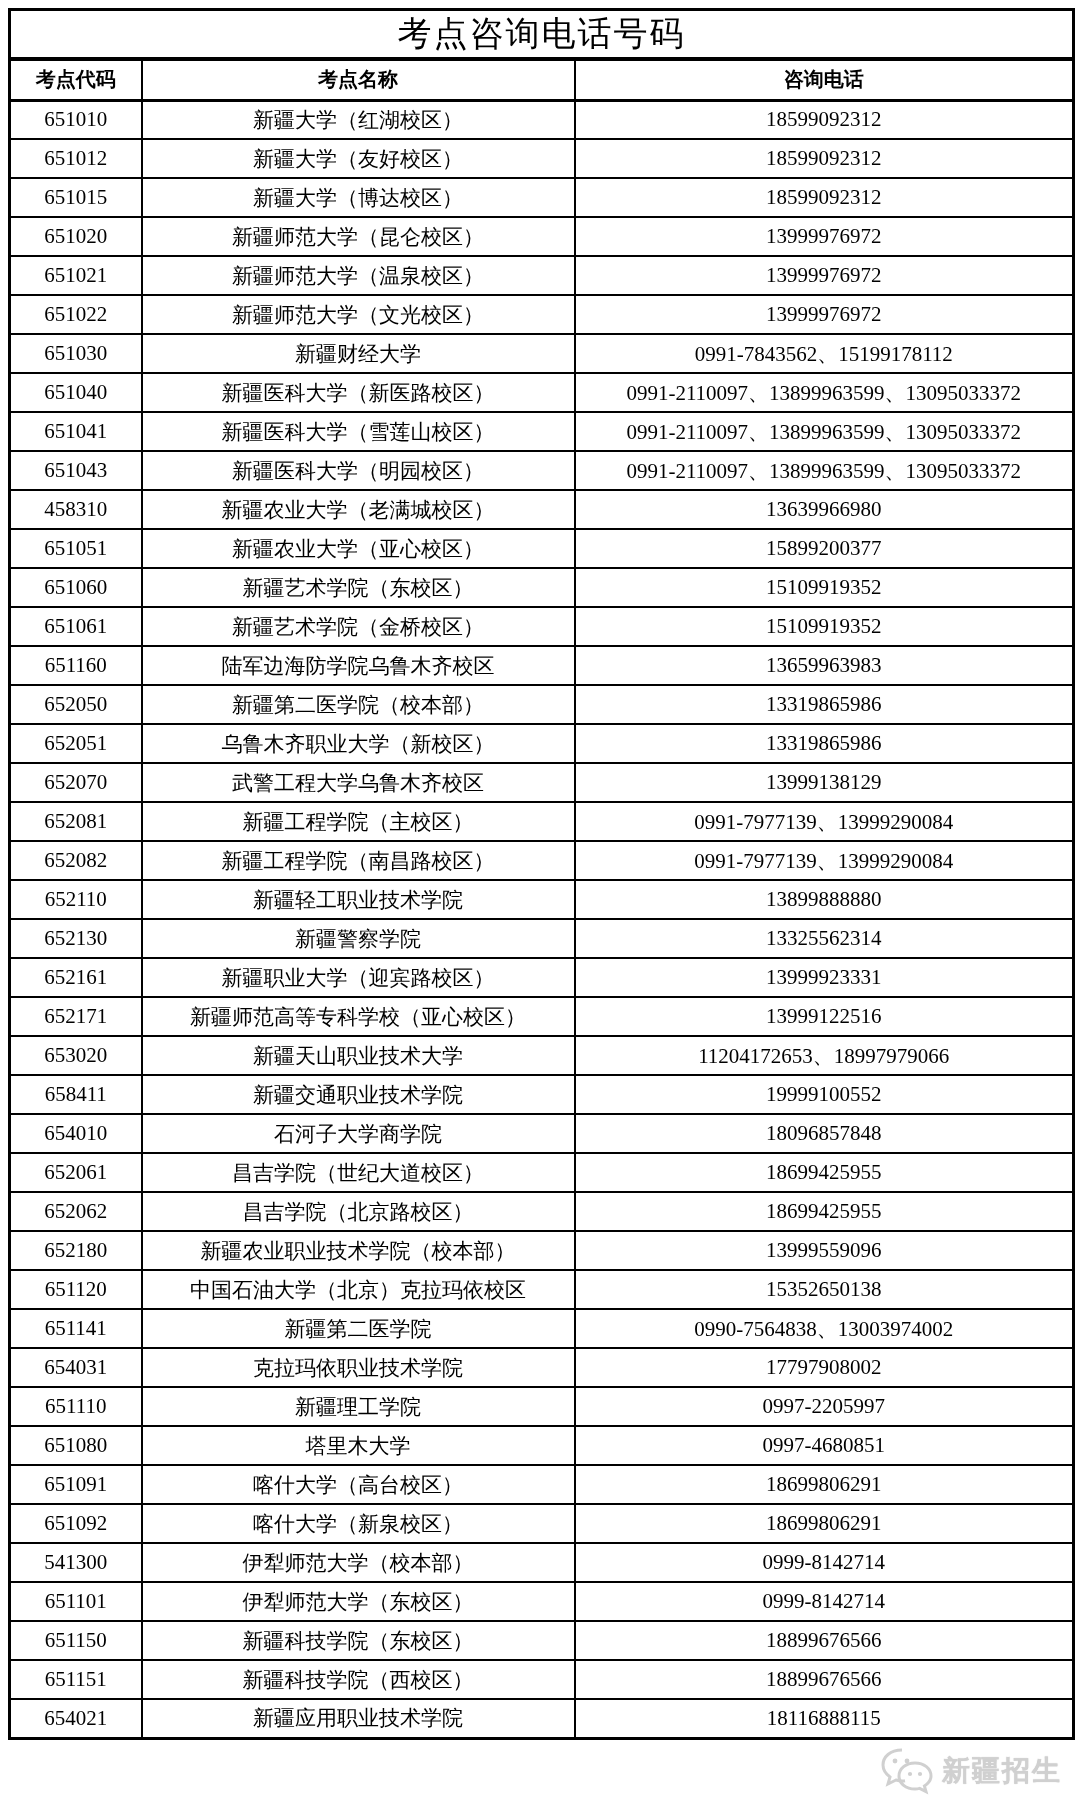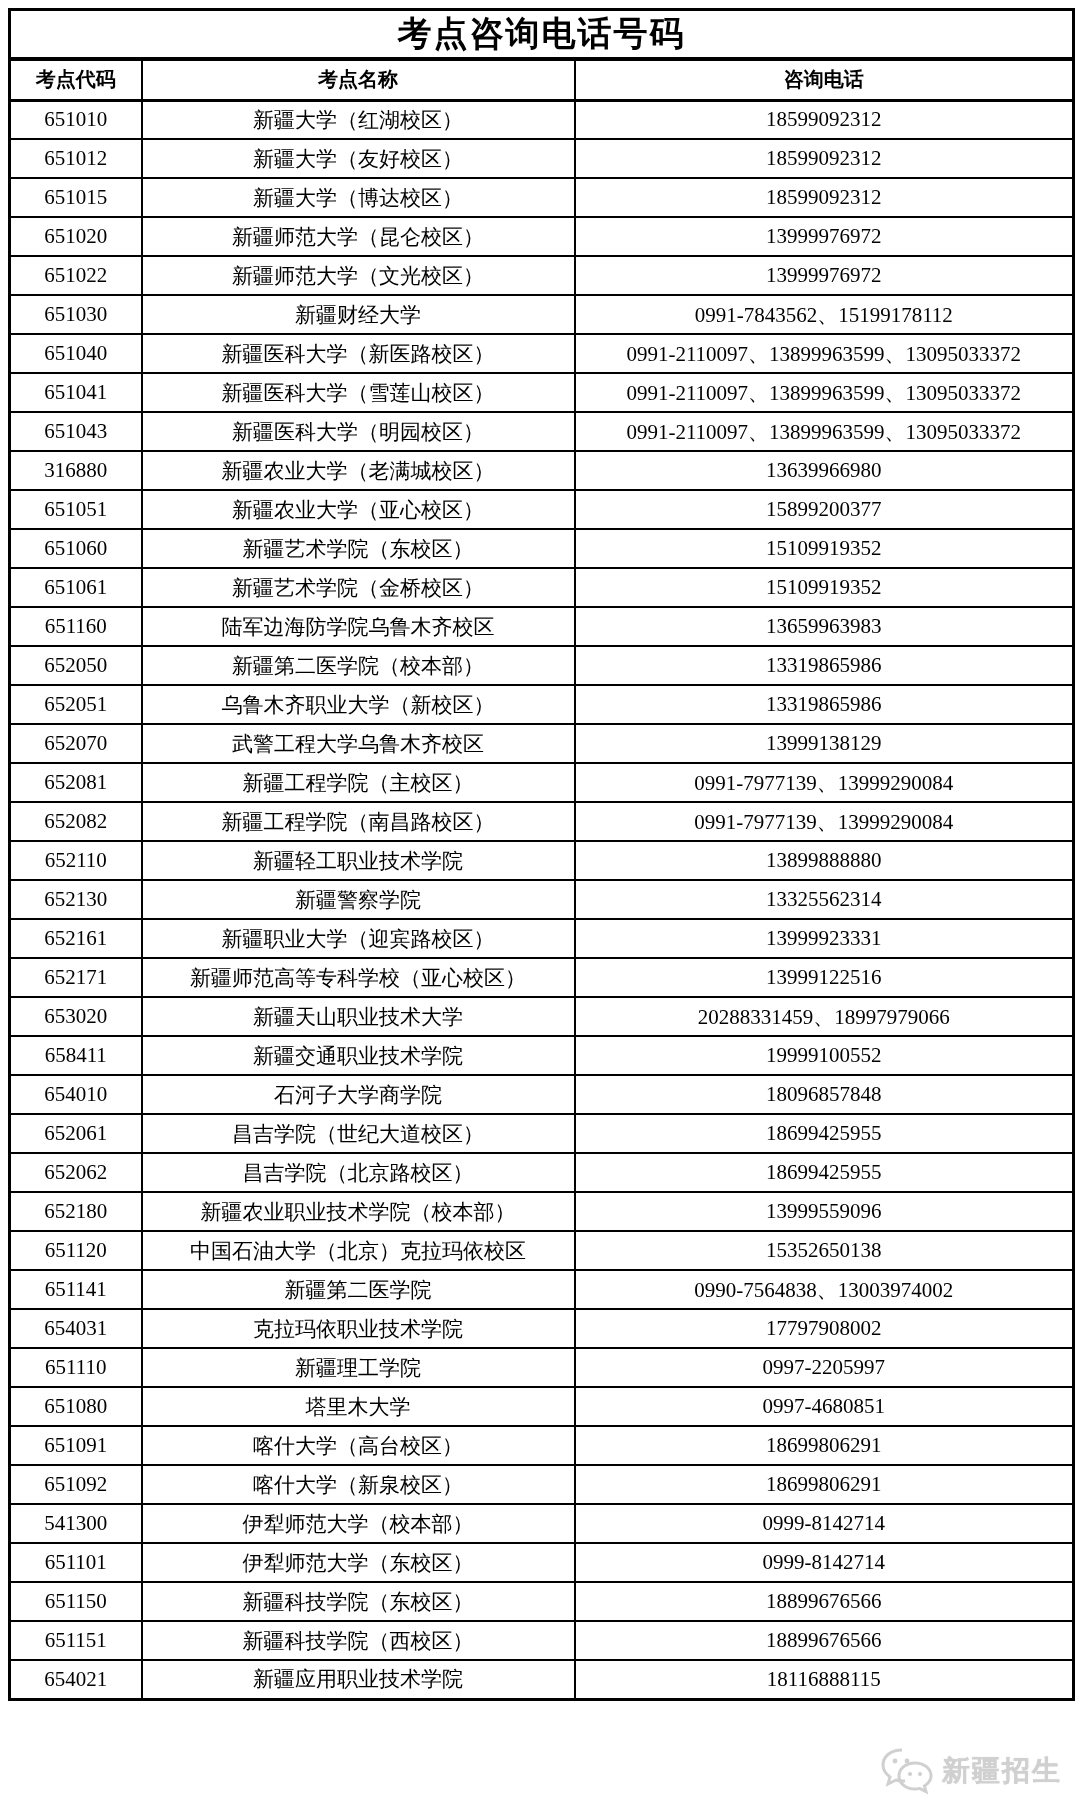--- a/index.html
+++ b/index.html
@@ -18,21 +18,21 @@
     border-collapse:collapse;
     table-layout:fixed;
     border:3px solid #000000;
   }
   col.c-code  { width:132px; }
   col.c-name  { width:433px; }
   col.c-phone { width:499px; }
   .title-cell {
     height:47px;
     font-size:34px;
-    font-weight:bold;
+    font-weight:normal;
     text-align:center;
     vertical-align:middle;
     border-bottom:4px solid #000000;
     letter-spacing:2px;
   }
   th {
     height:41px;
     font-size:20px;
     font-weight:bold;
     text-align:center;
@@ -101,20 +101,25 @@
           <td>651015</td>
           <td>新疆大学（博达校区）</td>
           <td>18599092312</td>
         </tr>
         <tr>
           <td>651020</td>
           <td>新疆师范大学（昆仑校区）</td>
           <td>13999976972</td>
         </tr>
         <tr>
+          <td>651021</td>
+          <td>新疆师范大学（温泉校区）</td>
+          <td>13999976972</td>
+        </tr>
+        <tr>
           <td>651022</td>
           <td>新疆师范大学（文光校区）</td>
           <td>13999976972</td>
         </tr>
         <tr>
           <td>651030</td>
           <td>新疆财经大学</td>
           <td>0991-7843562、15199178112</td>
         </tr>
         <tr>
@@ -126,21 +131,21 @@
           <td>651041</td>
           <td>新疆医科大学（雪莲山校区）</td>
           <td>0991-2110097、13899963599、13095033372</td>
         </tr>
         <tr>
           <td>651043</td>
           <td>新疆医科大学（明园校区）</td>
           <td>0991-2110097、13899963599、13095033372</td>
         </tr>
         <tr>
-          <td>316880</td>
+          <td>458310</td>
           <td>新疆农业大学（老满城校区）</td>
           <td>13639966980</td>
         </tr>
         <tr>
           <td>651051</td>
           <td>新疆农业大学（亚心校区）</td>
           <td>15899200377</td>
         </tr>
         <tr>
           <td>651060</td>
@@ -198,21 +203,21 @@
           <td>13999923331</td>
         </tr>
         <tr>
           <td>652171</td>
           <td>新疆师范高等专科学校（亚心校区）</td>
           <td>13999122516</td>
         </tr>
         <tr>
           <td>653020</td>
           <td>新疆天山职业技术大学</td>
-          <td>20288331459、18997979066</td>
+          <td>11204172653、18997979066</td>
         </tr>
         <tr>
           <td>658411</td>
           <td>新疆交通职业技术学院</td>
           <td>19999100552</td>
         </tr>
         <tr>
           <td>654010</td>
           <td>石河子大学商学院</td>
           <td>18096857848</td>

